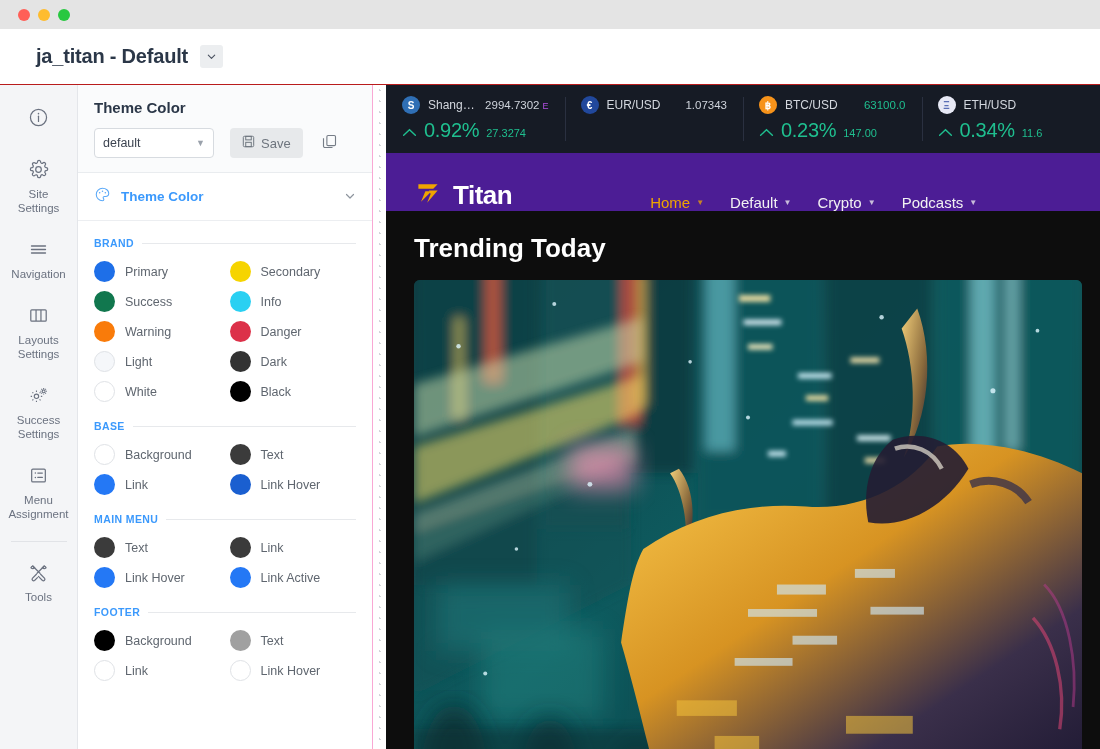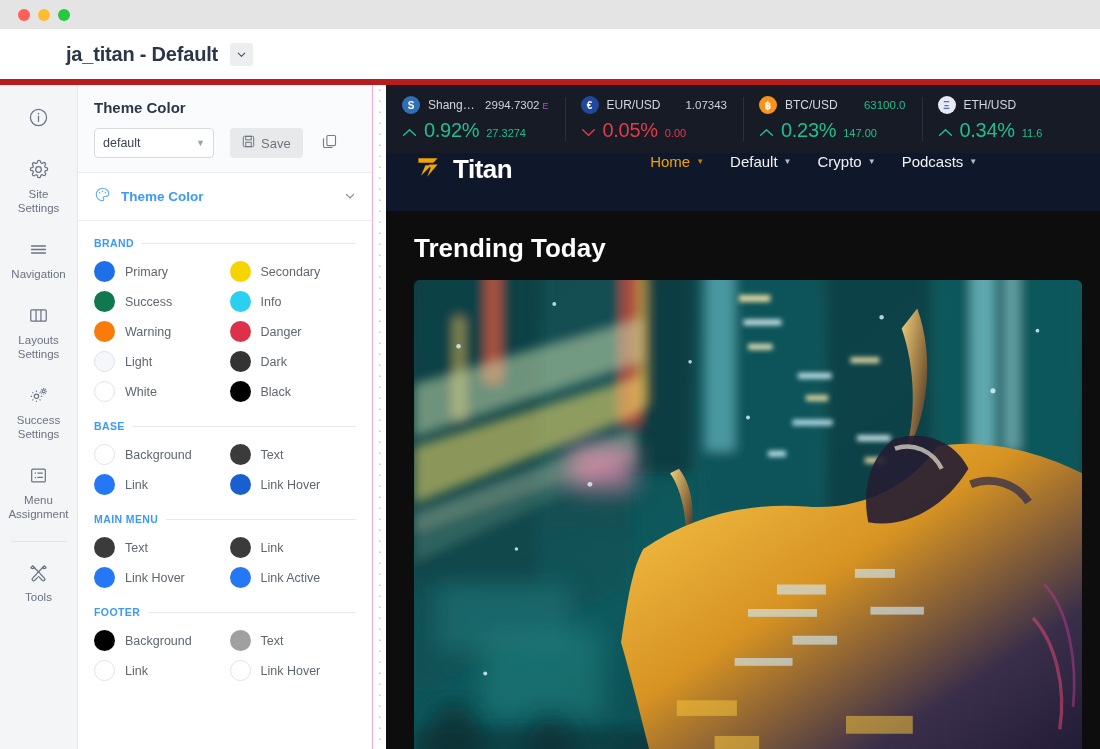--- a/index.html
+++ b/index.html
@@ -17,21 +17,21 @@
     padding-left: 18px; gap: 8px; flex: 0 0 29px;
   }
   .dot { width: 12px; height: 12px; border-radius: 50%; }
   .dot.red { background:#ff5f57; }
   .dot.yellow { background:#febc2e; }
   .dot.green { background:#28c840; }
 
   
   .app-header {
     height: 56px; flex: 0 0 56px; background:#fff; display:flex; align-items:center;
-    padding-left: 66px; gap: 12px; border-bottom: 6px solid #b91c1c;
+    padding-left: 36px; gap: 12px; border-bottom: 1px solid #b91c1c;
   }
   .app-title { font-size: 20px; font-weight: bold; color:#2b3748; letter-spacing:-0.2px; }
   .title-caret {
     width: 23px; height: 23px; background:#eceef0; border-radius:3px;
     display:flex; align-items:center; justify-content:center; cursor:pointer;
   }
   .title-caret svg { display:block; }
 
   
   .body-row { flex: 1 1 auto; display:flex; min-height:0; }
@@ -117,21 +117,21 @@
   .tick-badge { width:18px; height:18px; border-radius:50%; flex:0 0 18px; display:flex;
                 align-items:center; justify-content:center; font-size:10px; font-weight:bold; color:#fff; }
   .tick-name { font-size:12px; color:#d3d7de; overflow:hidden; text-overflow:ellipsis; }
   .tick-price { font-size:11.5px; margin-left:auto; }
   .tick-unit { font-size:9px; margin-left:3px; }
   .tick-row2 { display:flex; align-items:baseline; gap:7px; }
   .tick-arrow { font-size:15px; line-height:1; }
   .tick-pct { font-size:20px; font-weight:300; letter-spacing:-.3px; }
   .tick-delta { font-size:11px; }
 
-  .site-nav { height: 58px; display:flex; align-items:flex-start; padding: 0 28px; background:#0f172a; }
+  .site-nav { height: 58px; display:flex; align-items:flex-end; padding: 0 28px; background:#4c1d95; }
   .brand { display:flex; align-items:center; gap:11px; }
   .brand-name { font-size:26px; color:#fff; font-weight:bold; letter-spacing:-.5px; }
   .site-menu { display:flex; align-items:center; gap:26px; margin-left: 138px; }
   .menu-item { display:flex; align-items:center; gap:6px; font-size:15px; color:#f2f2f2; cursor:pointer;
                white-space:nowrap; }
   .menu-item.active { color:#f0a500; }
   .menu-item .mcaret { font-size:8px; opacity:.75; }
 
   .section-title { font-size:26px; font-weight:bold; color:#fff; padding: 22px 28px 16px; }
   .hero {
@@ -437,27 +437,20 @@
                 </svg></span>
               <span class="tick-pct" style="color: rgb(31, 191, 143);">0.92%</span>
               <span class="tick-delta" style="color: rgb(31, 191, 143);">27.3274</span>
             </div>
           </div>
           <div class="tick">
             <div class="tick-row1">
               <span class="tick-badge" style="background: rgb(33, 72, 156);">€</span>
               <span class="tick-name">EUR/USD</span>
               <span class="tick-price"><span style="color: rgb(207, 212, 220);">1.07343</span></span>
-            </div>
-            <div class="tick-row2">
-              <span class="tick-arrow" style="color: rgb(224, 60, 72);"><svg width="15" height="9" viewBox="0 0 16 10">
-                  <path d="M1.5 2 L8 8 L14.5 2" fill="none" stroke="currentColor" stroke-width="1.6" stroke-linecap="round"></path>
-                </svg></span>
-              <span class="tick-pct" style="color: rgb(224, 60, 72);">0.05%</span>
-              <span class="tick-delta" style="color: rgb(224, 60, 72);">0.00</span>
             </div>
           </div>
           <div class="tick">
             <div class="tick-row1">
               <span class="tick-badge" style="background: rgb(247, 147, 26);">฿</span>
               <span class="tick-name">BTC/USD</span>
               <span class="tick-price"><span style="color: rgb(31, 191, 143);">63100.0</span></span>
             </div>
             <div class="tick-row2">
               <span class="tick-arrow" style="color: rgb(31, 191, 143);"><svg width="15" height="9" viewBox="0 0 16 10">

